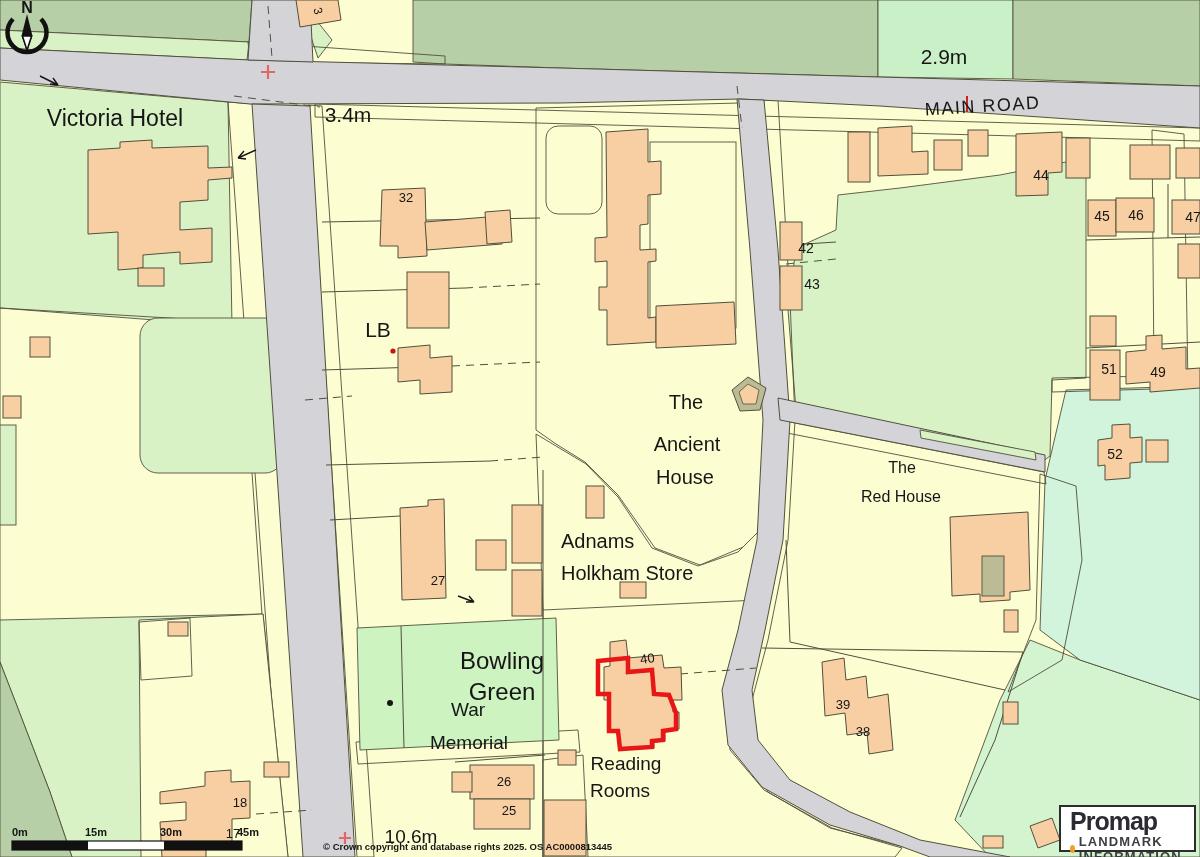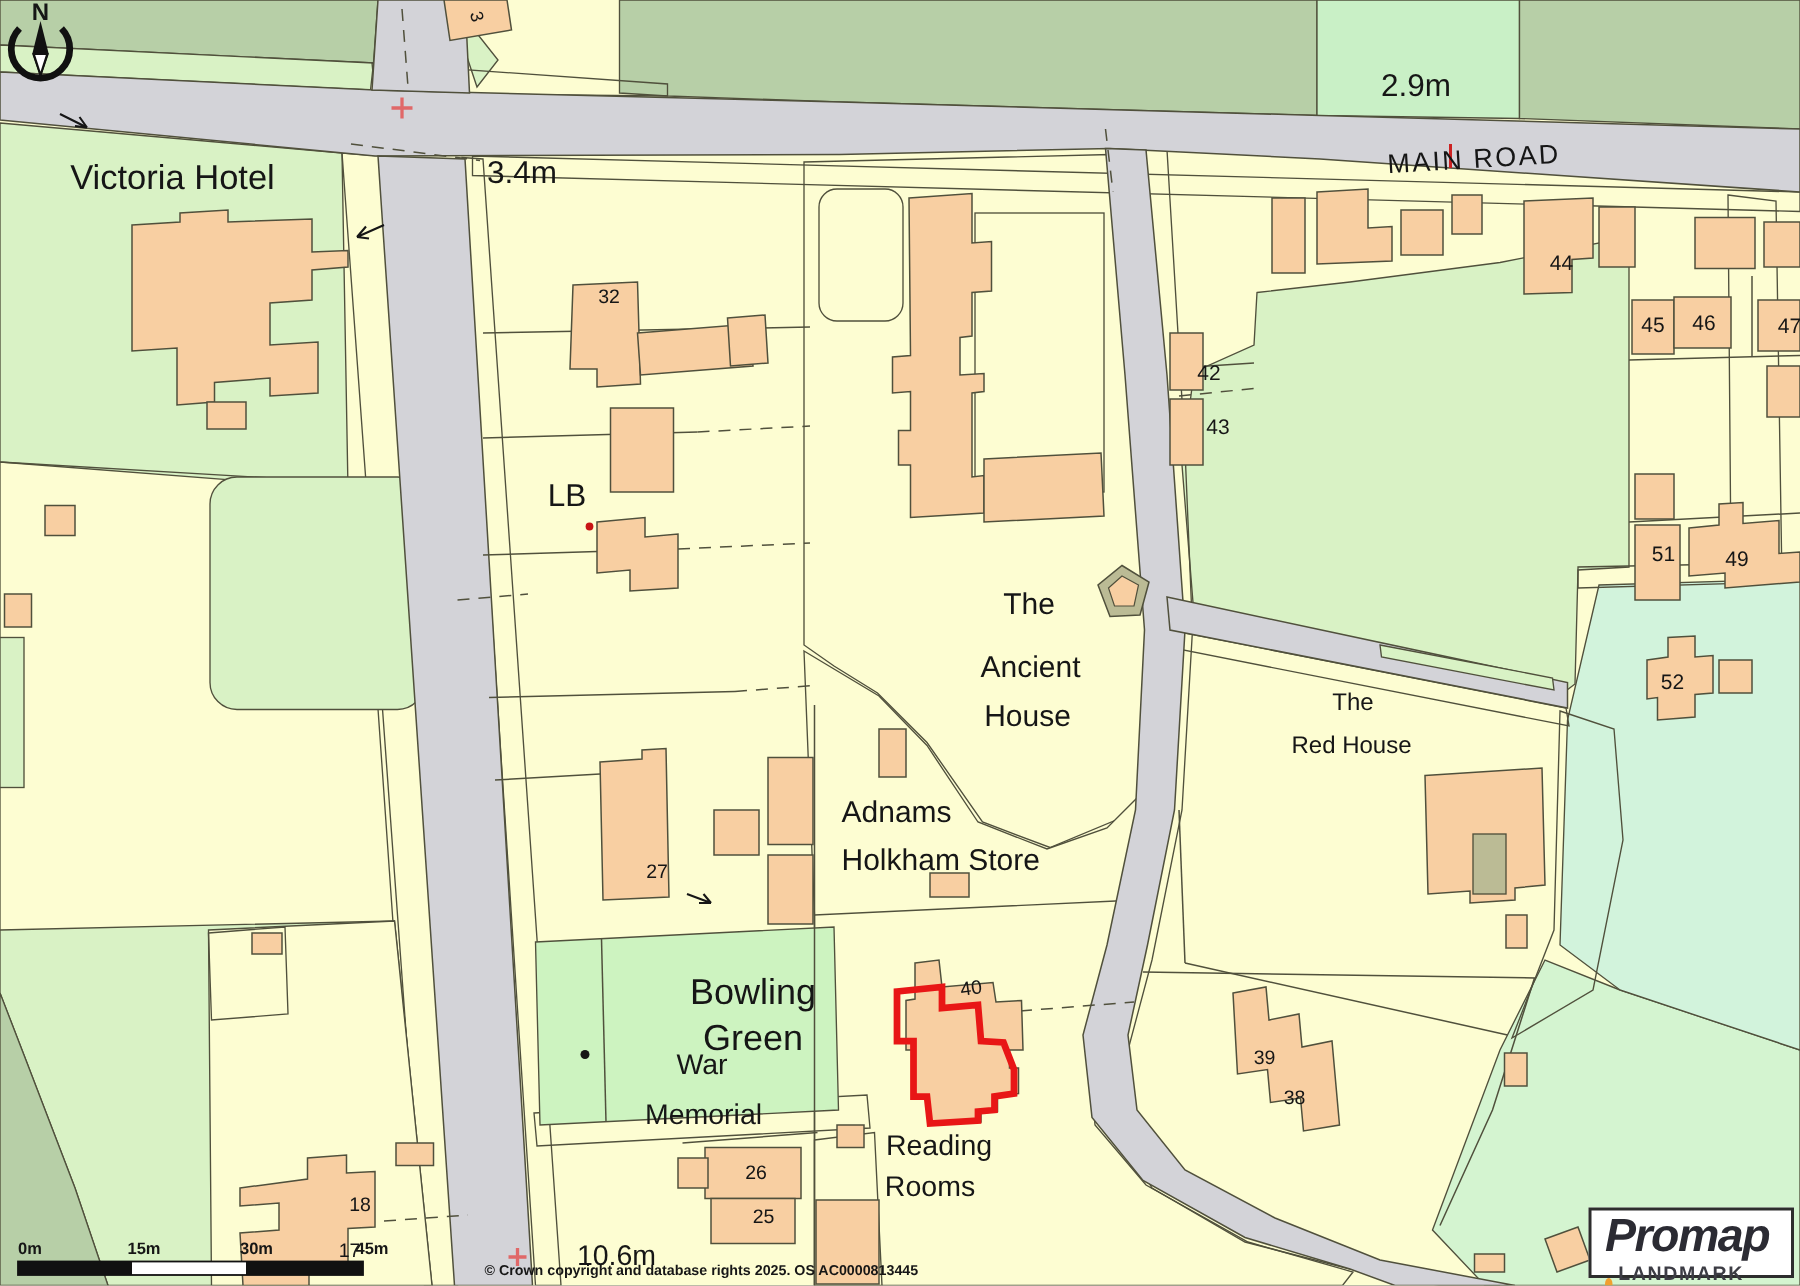--- a/index.html
+++ b/index.html
@@ -15,21 +15,21 @@
   .cyan{fill:var(--green_cyan);stroke:var(--outline);stroke-width:.9;}
   .olv{fill:var(--verge);stroke:var(--outline);stroke-width:.9;}
   .plot{fill:var(--plot);stroke:var(--outline);stroke-width:.9;}
   .bld{fill:var(--building);stroke:var(--outline);stroke-width:1;}
   .ln{stroke:var(--outline);stroke-width:1;fill:none;}
   .dash{stroke:var(--outline);stroke-width:1;fill:none;stroke-dasharray:8 6;}
   .redln{stroke:var(--red);fill:none;}
   text{fill:#161616;}
   #promap-box{position:absolute;left:1059px;top:805px;width:137px;height:47px;
       background:#ffffff;border:2px solid #2d2d2d;box-sizing:border-box;}
-  #promap-name{font-weight:bold;font-size:31px;line-height:1.05;color:#2b2b33;margin:1px 0 0 9px;letter-spacing:-1px;font-style:italic;}
+  #promap-name{font-weight:bold;font-size:25px;line-height:1.05;color:#2b2b33;margin:1px 0 0 9px;letter-spacing:-1px;}
   #promap-tag{display:flex;align-items:center;margin:0 0 0 9px;}
   #promap-dot{width:8px;height:8px;border-radius:50%;background:var(--accent_orange);margin-right:4px;}
   #promap-tagline{font-size:13px;font-weight:bold;letter-spacing:1.1px;color:#3c3c44;}
 </style>
 </head>
 <body>
 
 <div id="stage">
 <svg id="map-svg" width="1200" height="857" viewBox="0 0 1200 857">
 

